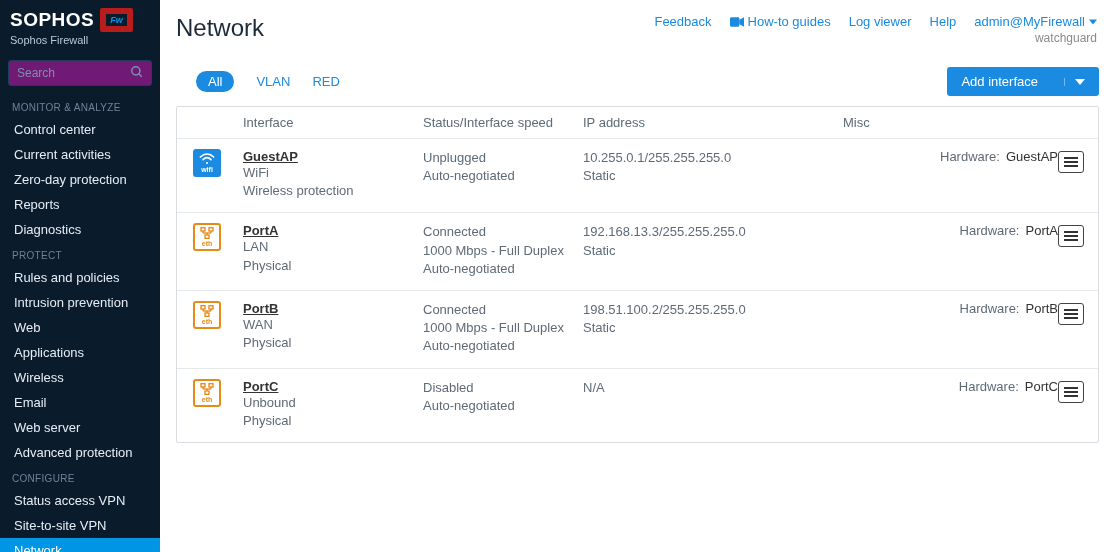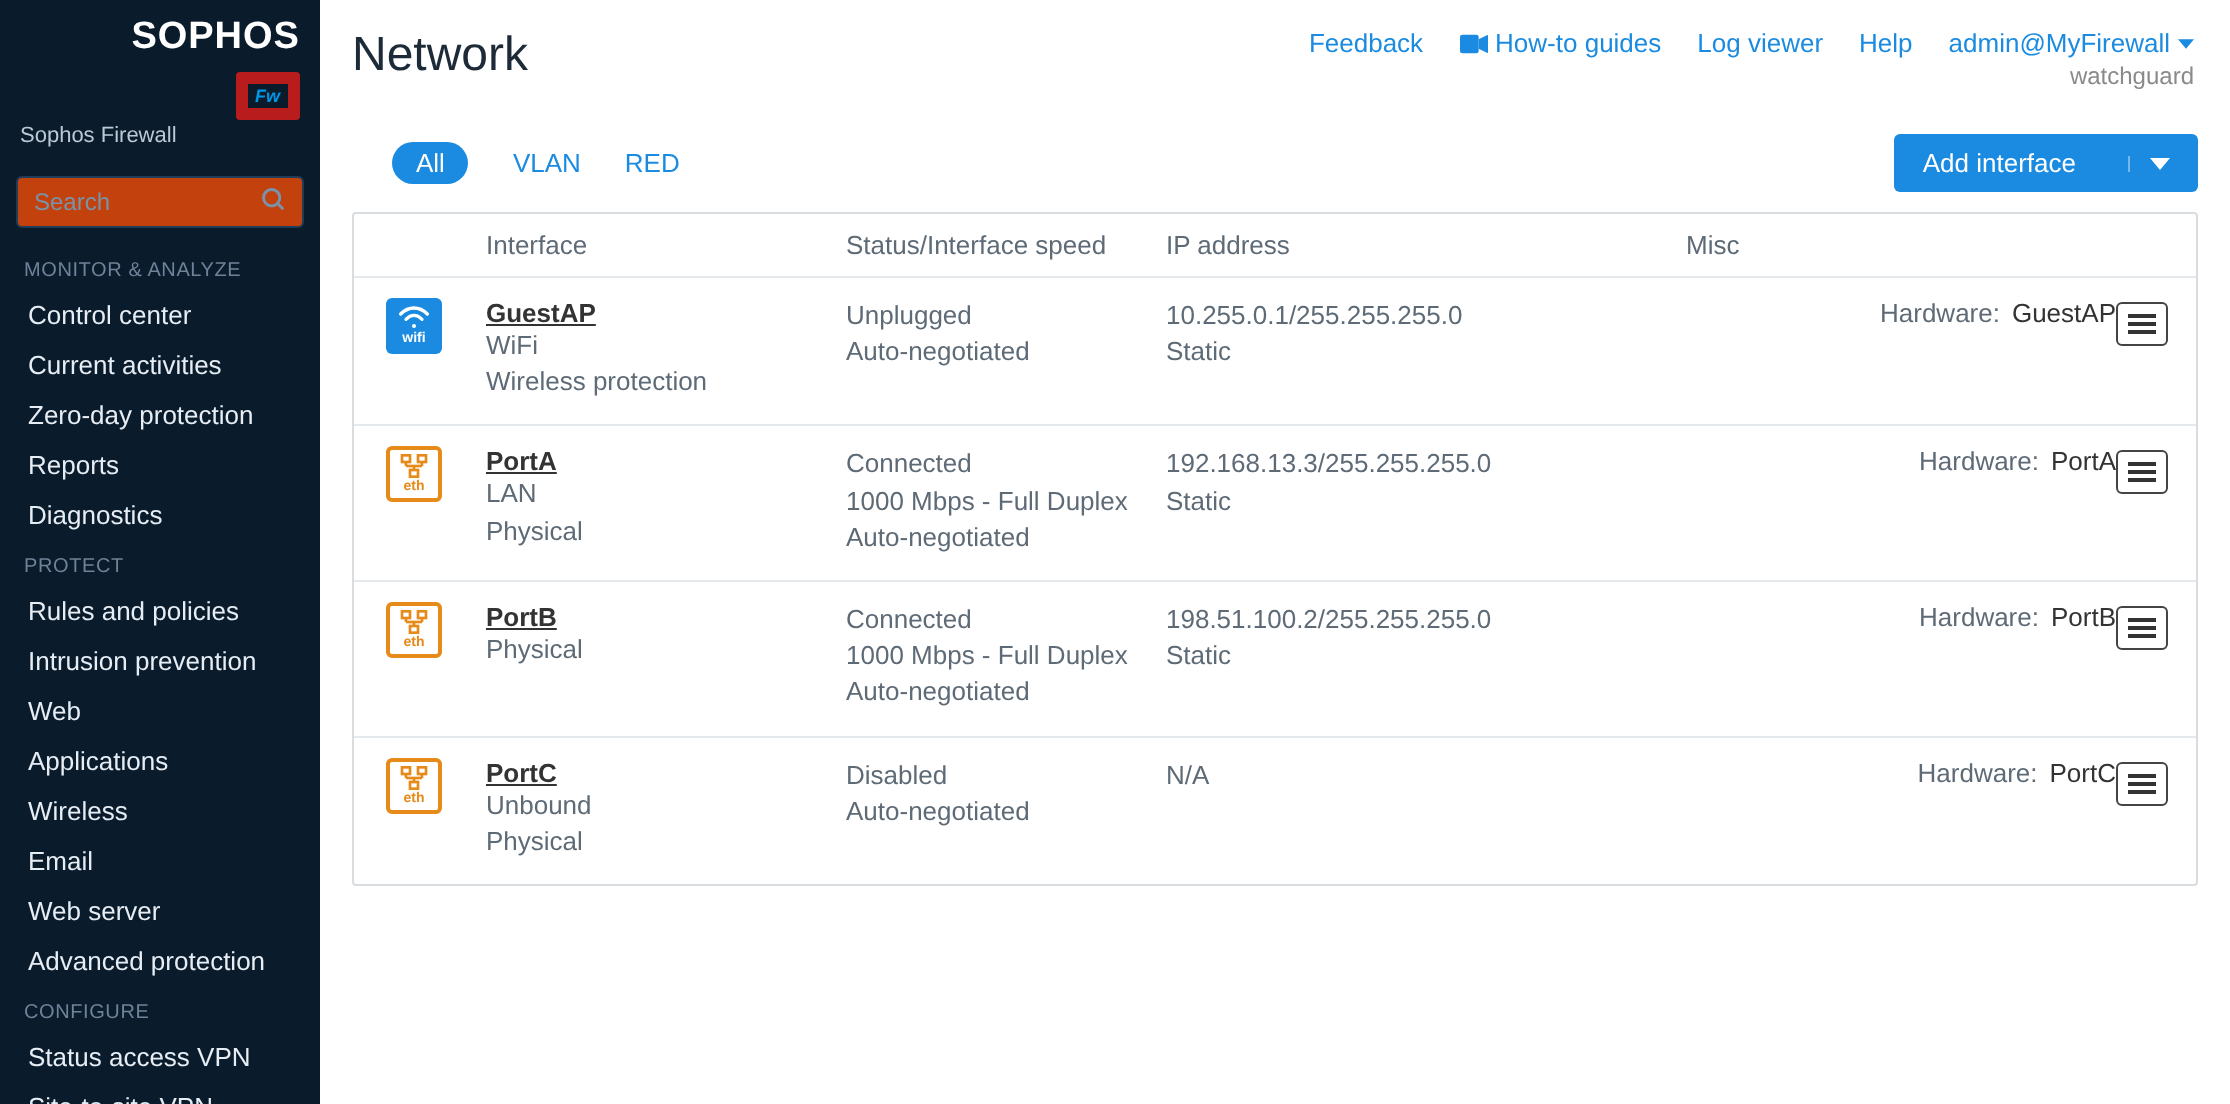--- a/index.html
+++ b/index.html
@@ -2,27 +2,27 @@
 <html><head>
 <meta charset="utf-8">
 <style>
 * { box-sizing: border-box; margin: 0; padding: 0; }
 body { font-family: Arial, Helvetica, sans-serif; font-size: 13px; color: #333; background: #fff; overflow: hidden; }
 .app { display: flex; width: 1115px; height: 552px; }
 
 
 .sidebar { width: 160px; background: #0a1b2b; color: #c8d4e0; display: flex; flex-direction: column; flex-shrink: 0; }
 .brand { padding: 8px 10px 6px; border-bottom: 0; }
-.brand-top { display: flex; align-items: flex-end; gap: 6px; flex-direction: column; }
+.brand-top { display: flex; align-items: center; gap: 6px; }
 .brand-word { font-size: 19px; font-weight: 700; letter-spacing: 0.5px; color: #fff; }
 .brand-badge { border: 6px solid #b91c1c; color: #0096e6; font-size: 9px; padding: 1px 4px; border-radius: 2px; font-style: italic; font-weight: 600; }
 .brand-sub { font-size: 11px; color: #bcc9d6; margin-top: 2px; }
 
 .searchbox { margin: 8px 8px; position: relative; }
-.searchbox input { width: 100%; background: #c2410c; border: 1px solid #1d3d5a; color: #c8d4e0; padding: 5px 28px 5px 8px; border-radius: 3px; font-size: 12px; }
+.searchbox input { width: 100%; background: #701a75; border: 1px solid #1d3d5a; color: #c8d4e0; padding: 5px 28px 5px 8px; border-radius: 3px; font-size: 12px; }
 .searchbox input::placeholder { color: #7a92aa; }
 .searchbox .sicon { position: absolute; right: 8px; top: 5px; color: #7a92aa; }
 .navheader { font-size: 10px; color: #6e8399; padding: 8px 12px 4px; letter-spacing: 0.3px; }
 .navitem { display: block; padding: 5px 14px; color: #e6edf4; font-size: 13px; cursor: pointer; }
 .navitem.active { background: #0096e6; color: #fff; }
 
 
 .main { flex: 1; display: flex; flex-direction: column; background: #fff; min-width: 0; }
 
 .topbar { display: flex; align-items: flex-start; justify-content: space-between; padding: 14px 18px 4px 16px; }
@@ -268,20 +268,21 @@
                       <line x1="18" y1="6" x2="18" y2="9"></line>
                       <line x1="6" y1="9" x2="18" y2="9"></line>
                       <line x1="12" y1="9" x2="12" y2="12"></line>
                     </svg>
                   </div>
                   <div class="lbl">eth</div>
                 </div>
               </div>
               <div>
                 <div class="ifname">PortB</div>
+                <div class="sub">WAN</div>
                 <div class="sub">Physical</div>
               </div>
               <div>
                 <div class="sub">Connected</div>
                 <div class="sub">1000 Mbps - Full Duplex</div>
                 <div class="sub">Auto-negotiated</div>
               </div>
               <div>
                 <div class="sub">198.51.100.2/255.255.255.0</div>
                 <div class="sub">Static</div>

